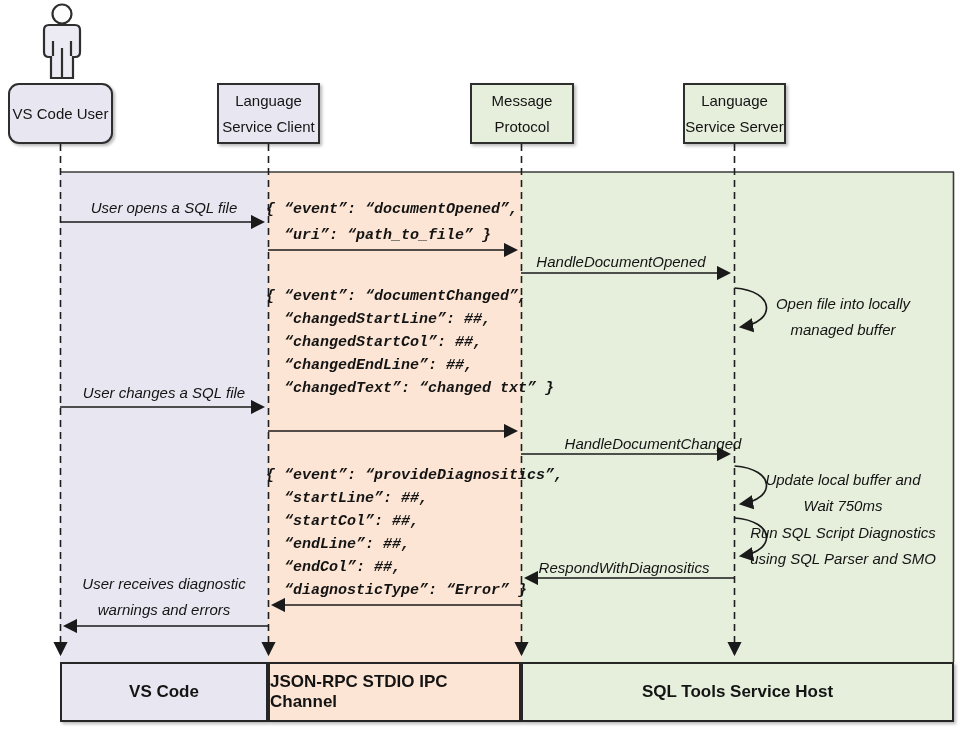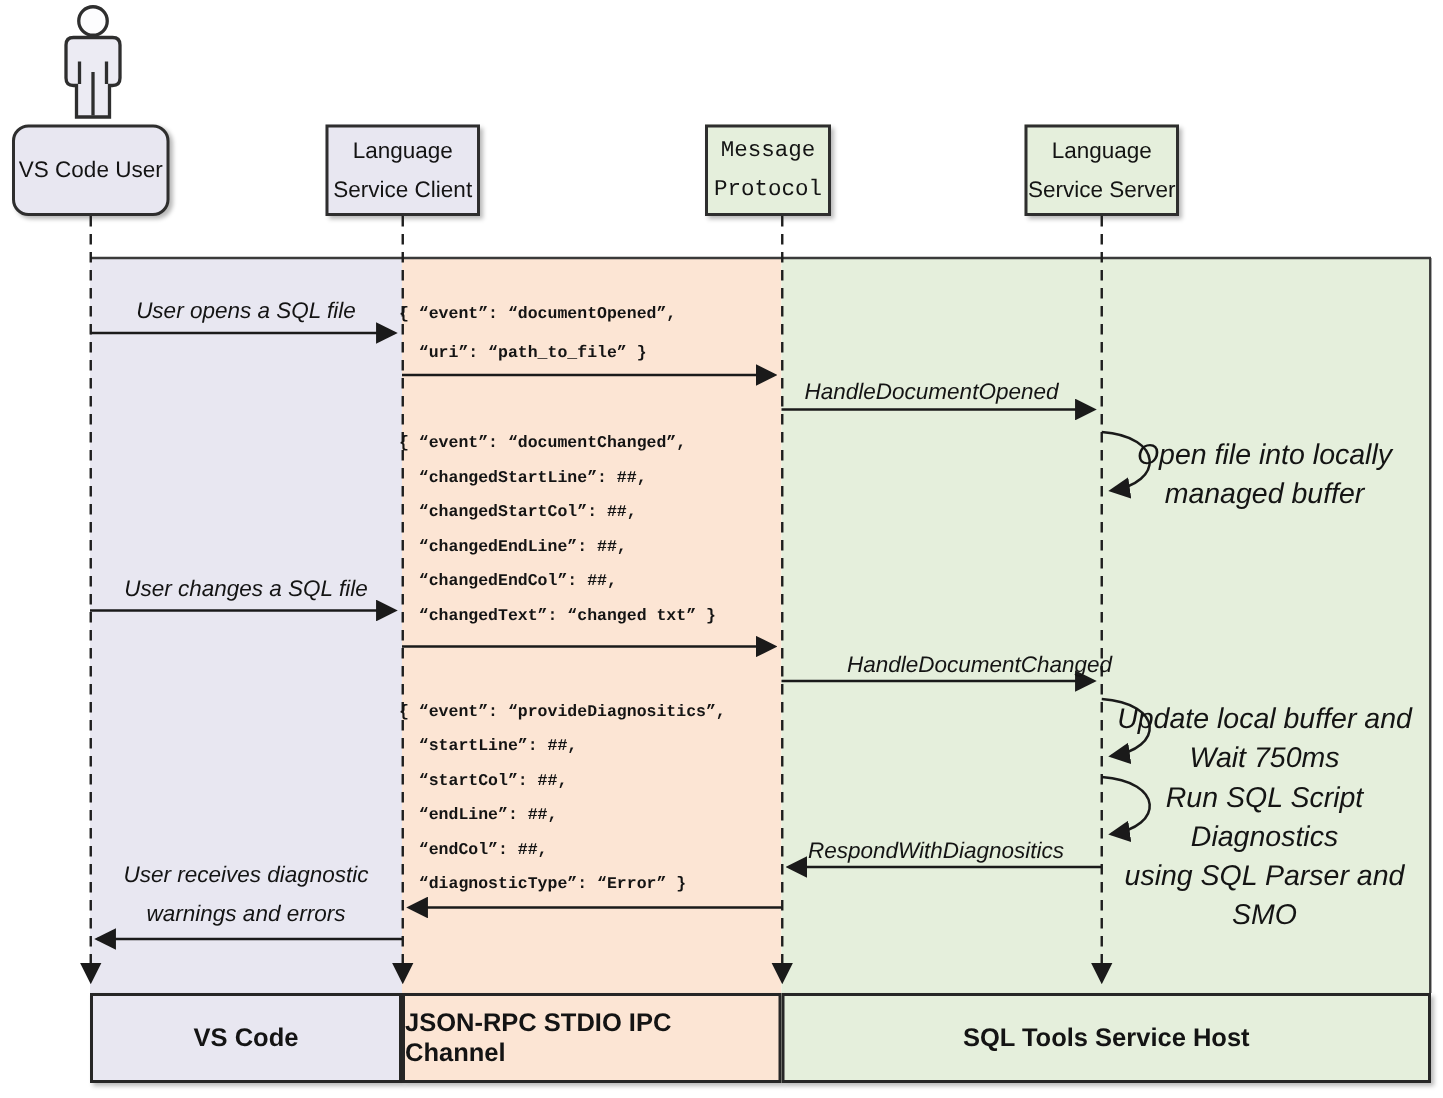--- a/index.html
+++ b/index.html
@@ -28,28 +28,28 @@
   .bbox.lav{background:var(--lavender);justify-content:center;}
   .bbox.pea{background:var(--peach);}
   .bbox.gre{background:var(--green);text-align:right;}
   .lbl{
     position:absolute;z-index:4;font-style:italic;font-size:15px;
     text-align:center;line-height:17px;white-space:nowrap;
   }
   .lbl.two{line-height:26px;white-space:normal;}
   .lbl span{display:block;}
   .note{
-    position:absolute;z-index:4;font-style:italic;font-size:19px;
+    position:absolute;z-index:4;font-style:italic;font-size:15px;
     text-align:center;line-height:26px;
   }
   .note span{display:block;}
   .payload{
     position:absolute;z-index:4;
     font-family:"Liberation Mono","DejaVu Sans Mono",monospace;
-    font-weight:bold;font-size:11px;letter-spacing:0;
+    font-weight:bold;font-size:15px;letter-spacing:0;font-style:italic;
   }
   .payload span{display:block;white-space:pre;line-height:23px;}
   .payload.wide span{line-height:26px;}
 </style>
 </head>
 <body>
 
 <div class="stage">
 
   <div class="lane lane-vscode"></div>
@@ -109,21 +109,21 @@
     </g>
   </svg>
 
   <div class="hbox" style="left:8px;width:105px;border-radius:11px;">
     <span>VS Code User</span>
   </div>
   <div class="hbox" style="left:217px;width:103px;">
     <span>Language</span>
     <span>Service Client</span>
   </div>
-  <div class="hbox green" style="left:470px;width:84px;font-family:Liberation Mono, monospace;">
+  <div class="hbox green" style="left:470px;width:104px;">
     <span>Message</span>
     <span>Protocol</span>
   </div>
   <div class="hbox green" style="left:683px;width:103px;">
     <span>Language</span>
     <span>Service Server</span>
   </div>
 
   <div class="lbl" style="left:60px;width:208px;top:199px;">User opens a SQL file</div>
   <div class="lbl" style="left:60px;width:208px;top:384px;">User changes a SQL file</div>
@@ -150,21 +150,20 @@
 
   <div class="payload wide" style="left:266px;top:197px;">
     <span>{ “event”: “documentOpened”,</span>
     <span>  “uri”: “path_to_file” }</span>
   </div>
   <div class="payload" style="left:266px;top:285px;">
     <span>{ “event”: “documentChanged”,</span>
     <span>  “changedStartLine”: ##,</span>
     <span>  “changedStartCol”: ##,</span>
     <span>  “changedEndLine”: ##,</span>
-    <span>  “changedEndCol”: ##,</span>
     <span>  “changedText”: “changed txt” }</span>
   </div>
   <div class="payload" style="left:266px;top:464px;">
     <span>{ “event”: “provideDiagnositics”,</span>
     <span>  “startLine”: ##,</span>
     <span>  “startCol”: ##,</span>
     <span>  “endLine”: ##,</span>
     <span>  “endCol”: ##,</span>
     <span>  “diagnosticType”: “Error” }</span>
   </div>

